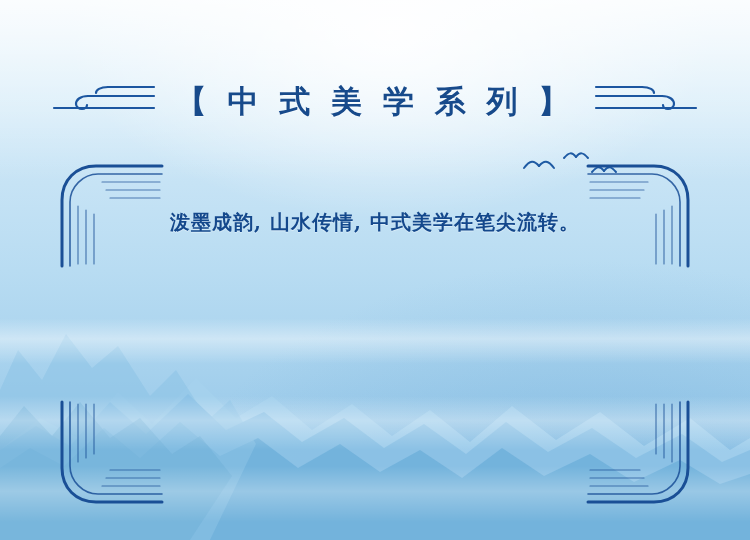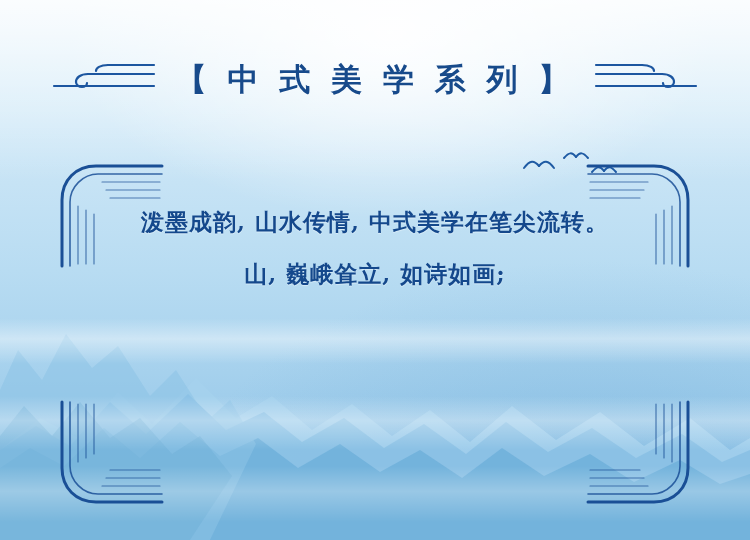--- a/index.html
+++ b/index.html
@@ -47,21 +47,21 @@
     position: absolute;
     top: 0; left: 0;
     width: 750px; height: 180px;
     background: linear-gradient(180deg, rgba(255,255,255,0.85) 0%, rgba(255,255,255,0.45) 45%, rgba(255,255,255,0) 100%);
     pointer-events: none;
   }
 
   
   .title-row {
     position: absolute;
-    top: 56px;
+    top: 78px;
     left: 0;
     width: 750px;
     display: flex;
     align-items: center;
     justify-content: center;
     gap: 14px;
   }
   .title-text {
     color: #174a8b;
     font-family: "DejaVu Serif", "Liberation Serif", serif;
@@ -83,21 +83,21 @@
   .poem {
     position: absolute;
     left: 0;
     top: 196px;
     width: 750px;
     text-align: center;
   }
   .poem-line {
     color: #14488c;
     font-family: "DejaVu Serif", "Liberation Serif", serif;
-    font-size: 23px;
+    font-size: 20px;
     font-weight: bold;
     line-height: 52px;
     letter-spacing: 1px;
     white-space: nowrap;
     text-shadow: 0 1px 1px rgba(255,255,255,0.45);
   }
 
   
   .birds {
     position: absolute;
@@ -242,16 +242,15 @@
         <g fill="none" stroke="#1a4f96" stroke-width="1.2" stroke-linecap="round" opacity="0.7">
           <path d="M22,104 L22,46 M30,104 L30,50 M38,104 L38,54"></path>
           <path d="M104,22 L46,22 M104,30 L50,30 M104,38 L54,38"></path>
         </g>
       </g>
     </svg>
   </div>
 
   <div class="poem">
     <div class="poem-line">泼墨成韵, 山水传情, 中式美学在笔尖流转。</div>
-    <div class="poem-line">山, 巍峨耸立, 如诗如画;</div>
   </div>
 
 </div>
 
 </body></html>

